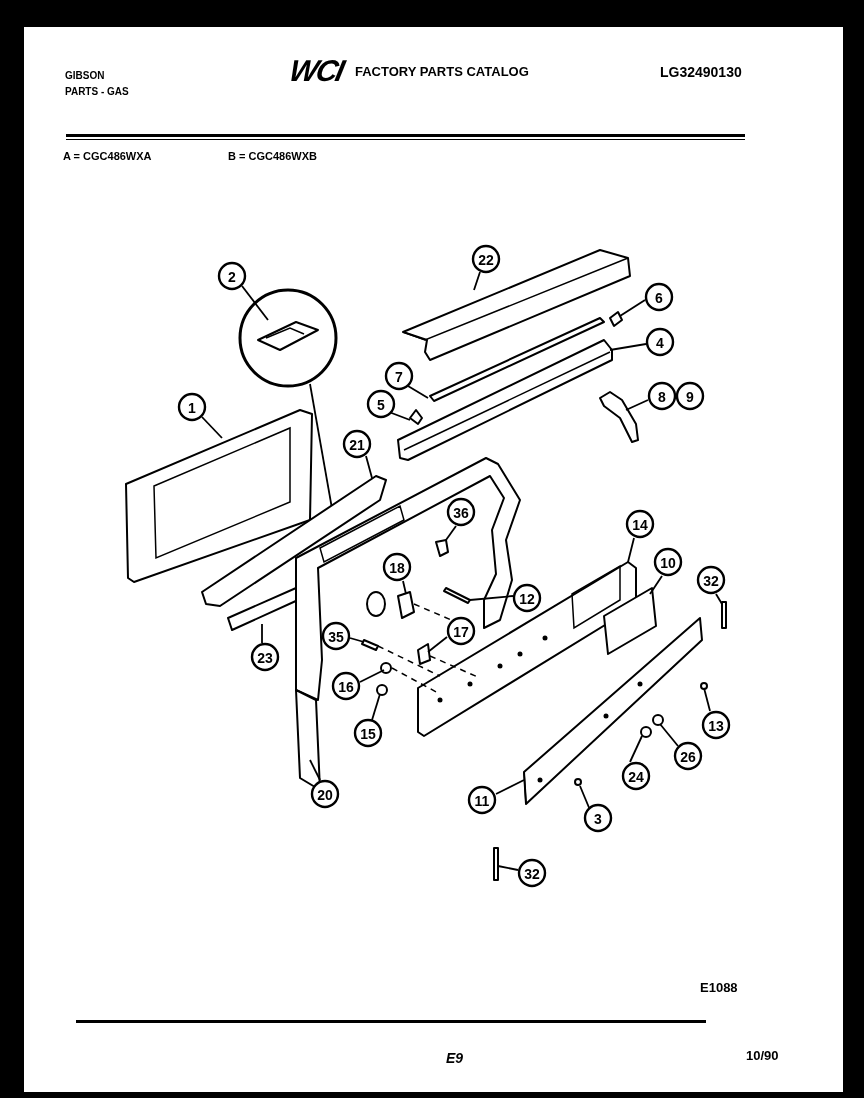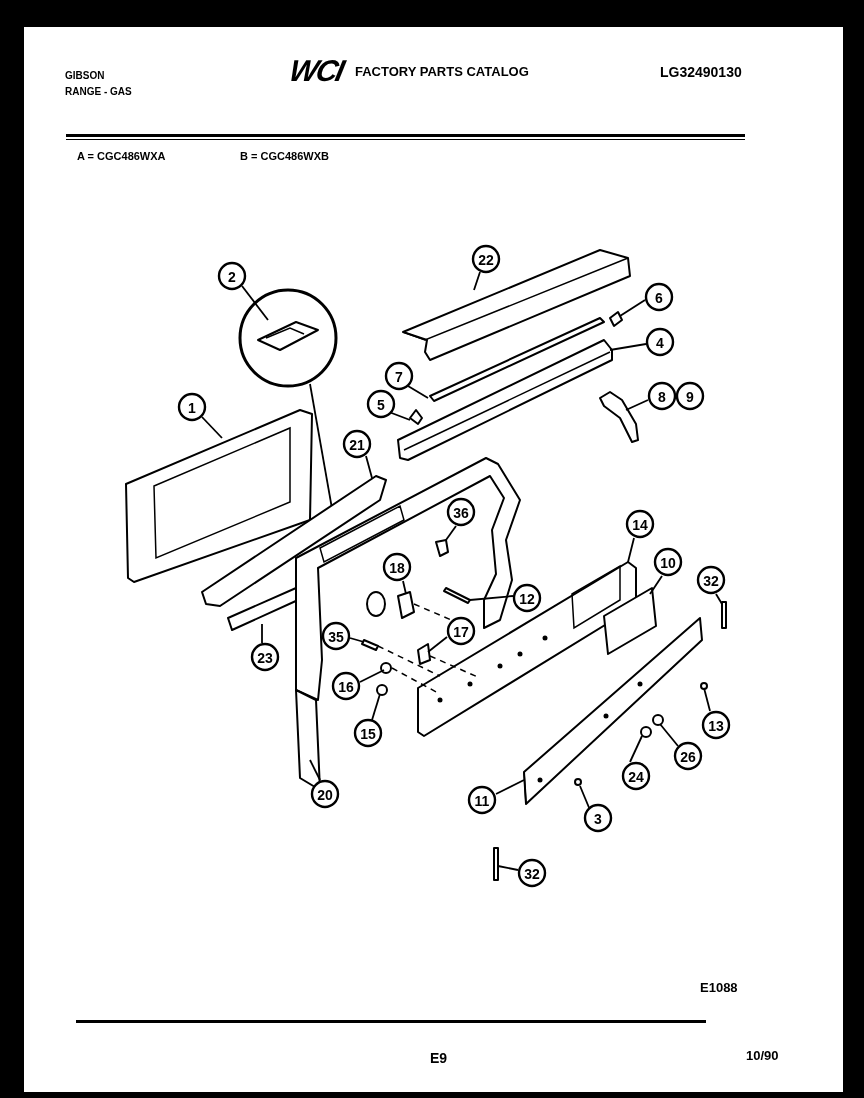--- a/index.html
+++ b/index.html
@@ -24,31 +24,31 @@
   .dash { fill:none; stroke:#000; stroke-width:1.5; stroke-dasharray:6 5; }
   .lead { stroke:#000; stroke-width:1.8; fill:none; }
 </style>
 </head>
 <body>
 
 <div class="page"></div>
 
 <div class="brand">
   <div>GIBSON</div>
-  <div>RANGE - GAS</div>
+  <div>PARTS - GAS</div>
 </div>
 <div class="logo">WCI</div>
 <div class="catalog">FACTORY PARTS CATALOG</div>
 <div class="docid">LG32490130</div>
 
 <div class="rule-top"></div>
 <div class="rule-top2"></div>
 
-<div class="models" style="left:77px">A = CGC486WXA</div>
-<div class="models" style="left:240px">B = CGC486WXB</div>
+<div class="models" style="left:63px">A = CGC486WXA</div>
+<div class="models" style="left:228px">B = CGC486WXB</div>
 
 <svg class="diagram" width="864" height="1098" viewBox="0 0 864 1098">
 
   <g>
     <path class="part" d="M403 332 L600 250 L628 258 L630 276 L430 360 L425 352 L427 340 Z"></path>
     <path class="thin" d="M403 332 L425 340 L628 258"></path>
   </g>
 
   <path class="part" d="M430 396 L600 318 L604 322 L434 401 Z"></path>
 
@@ -262,14 +262,14 @@
       </g>
       <g class="callout">
         <circle cx="461" cy="512" r="13"></circle>
         <text x="461" y="513">36</text>
       </g>
     </g>
 </svg>
 
 <div class="foot" style="left:672px; top:980px;">E1088</div>
 <div class="rule-bot"></div>
-<div class="foot" style="left:402px; top:1050px; font-size:14px;">E9</div>
+<div class="foot" style="left:418px; top:1050px; font-size:14px;font-style:italic;">E9</div>
 <div class="foot" style="left:718px; top:1048px; font-size:13px;">10/90</div>
 
 </body></html>

